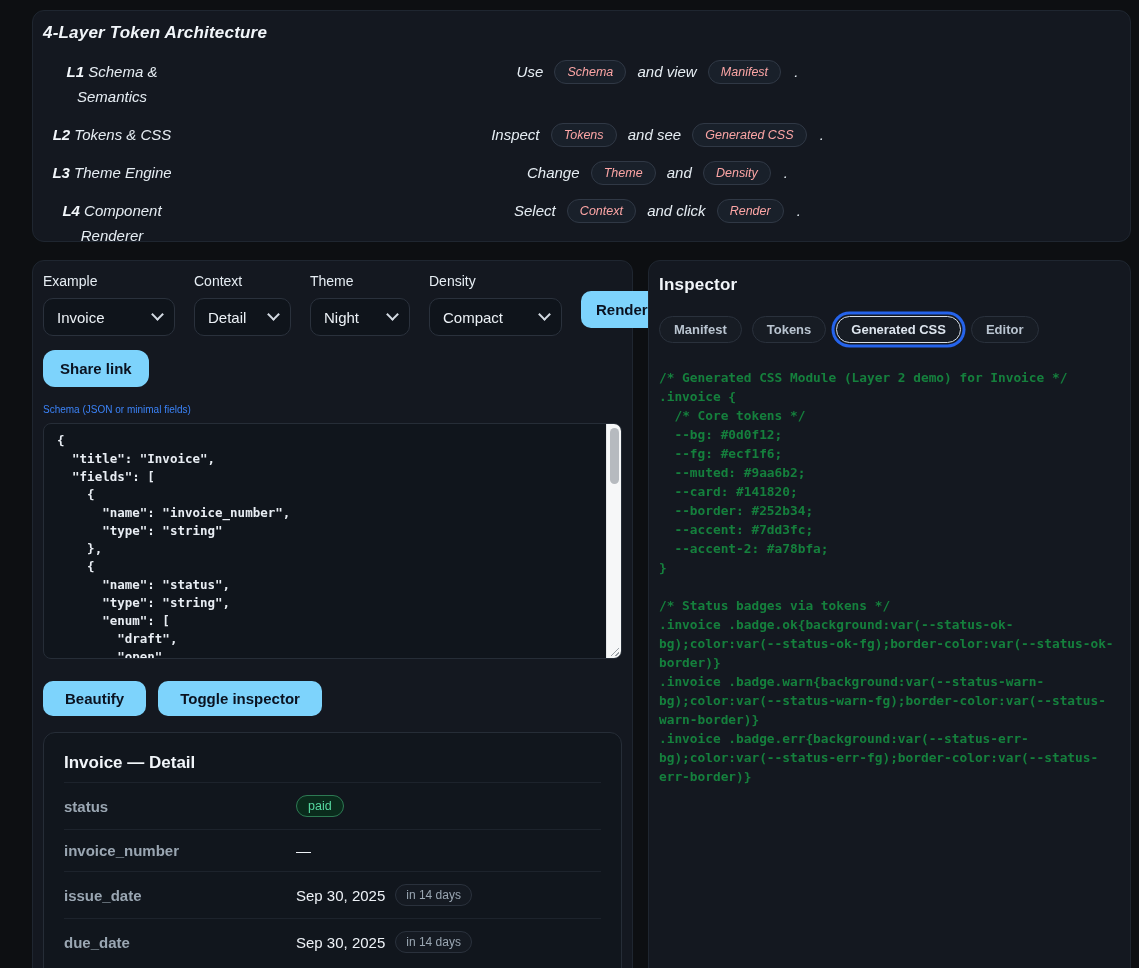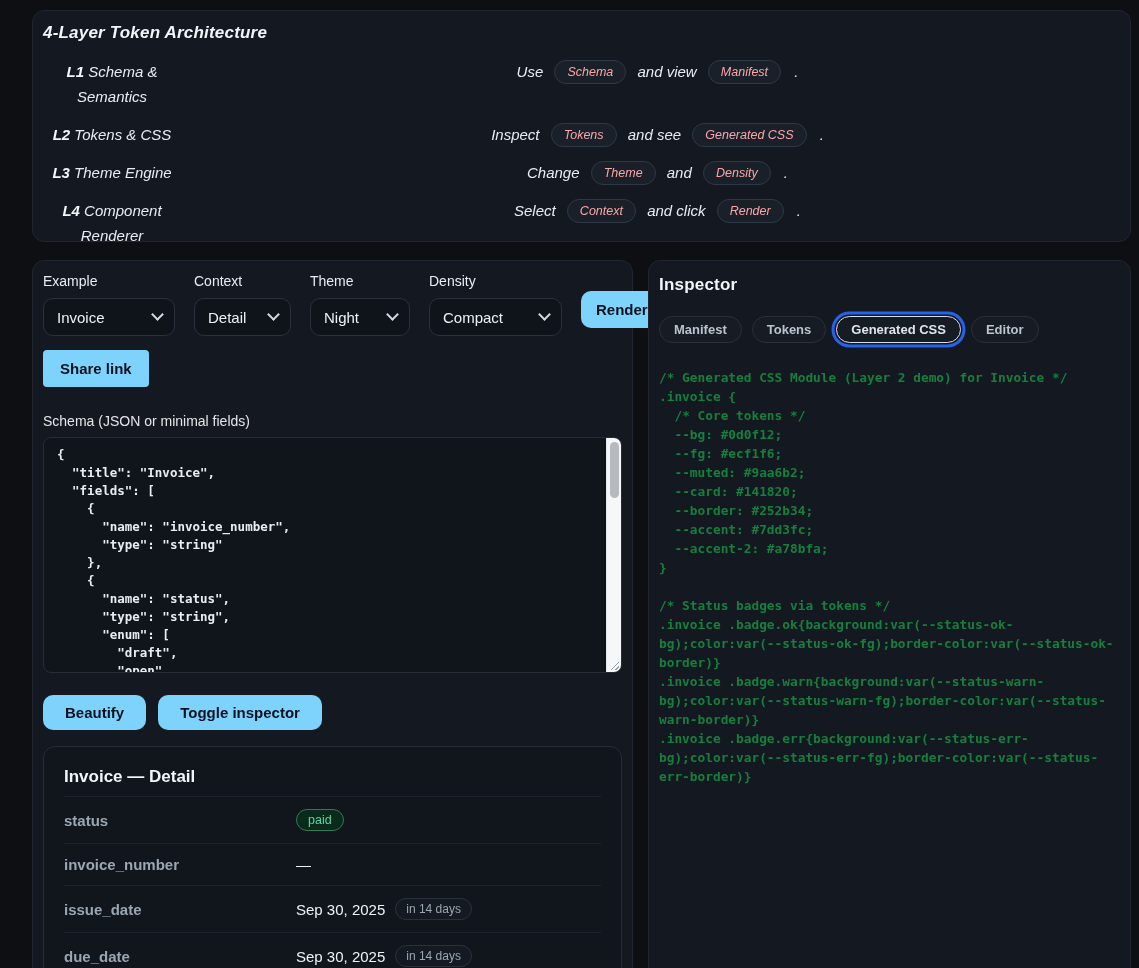--- a/index.html
+++ b/index.html
@@ -32,24 +32,24 @@
   .select-wrap::after { content:""; position:absolute; right:13px; top:calc(50% - 7px); width:7px; height:7px;
           border-right:2px solid #d3dae2; border-bottom:2px solid #d3dae2; transform:rotate(45deg); pointer-events:none; }
   select { appearance:none; -webkit-appearance:none; background:#0f141b; color:#ecf1f6; border:1px solid #2a313c;
           border-radius:10px; height:38px; font-size:15px; padding:0 30px 0 13px; width:100%;
           font-family:"Liberation Sans","DejaVu Sans",sans-serif; }
   #sel-example { width:132px; } #sel-context { width:97px; } #sel-theme { width:100px; } #sel-density { width:133px; }
 
   .btn { display:inline-block; background:#7dd3fc; color:#0a1220; font-weight:700; font-size:15px; border:none;
          border-radius:10px; padding:9px 22px; cursor:pointer; font-family:inherit; }
   #render-btn { align-self:center; margin-top:10px; padding:10px 15px; }
-  #share-btn  { margin-top:14px; border-radius:4px; padding:10px 17px; }
+  #share-btn  { margin-top:14px; border-radius:12px; padding:10px 17px; }
   .btn-row { margin-top:22px; display:flex; gap:12px; }
 
-  #schema-label { margin-top:26px; font-size:14px; color:#e5e5e5; }
+  #schema-label { margin-top:17px; font-size:10px; color:#3b82f6; }
 
   
   #schema-wrap { position:relative; margin-top:8px; height:236px; }
   #schema-input { width:100%; height:100%; resize:none; background:#10151c; border:1px solid #262d37; border-radius:8px;
          color:#e8edf3; font-family:"DejaVu Sans Mono","Liberation Mono",monospace; font-weight:700; font-size:12.5px;
          line-height:18px; padding:8px 30px 8px 13px; white-space:pre; overflow:hidden; }
   #schema-scrollbar { position:absolute; top:1px; right:1px; bottom:1px; width:15px; background:#f6f7f8;
          border-radius:0 7px 7px 0; border-left:1px solid #e4e6e8; }
   #schema-thumb { position:absolute; top:4px; left:3px; width:9px; height:56px; background:#b6babf; border-radius:5px; }
   #schema-grip { position:absolute; right:2px; bottom:2px; width:11px; height:11px;

